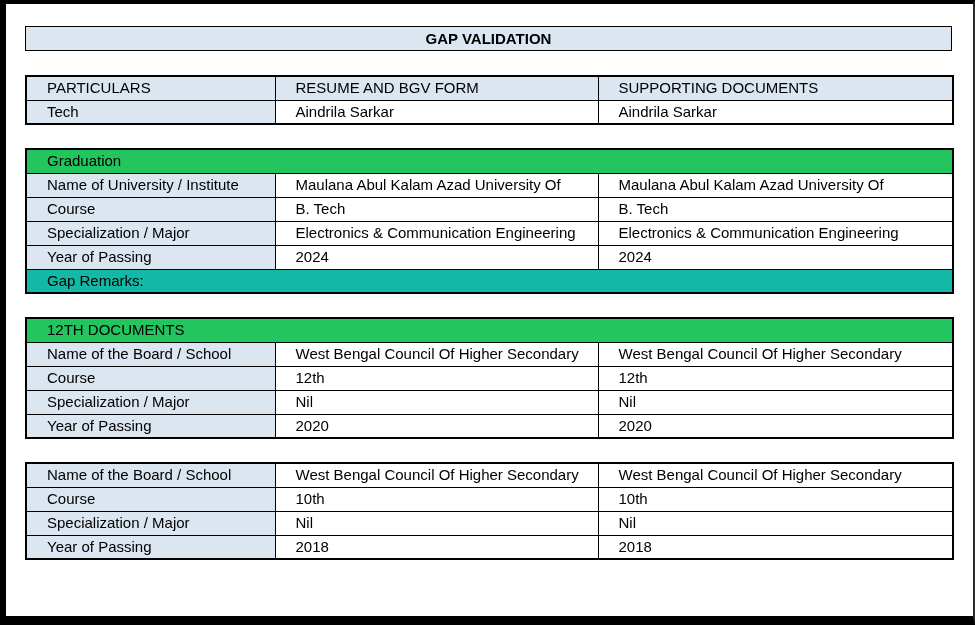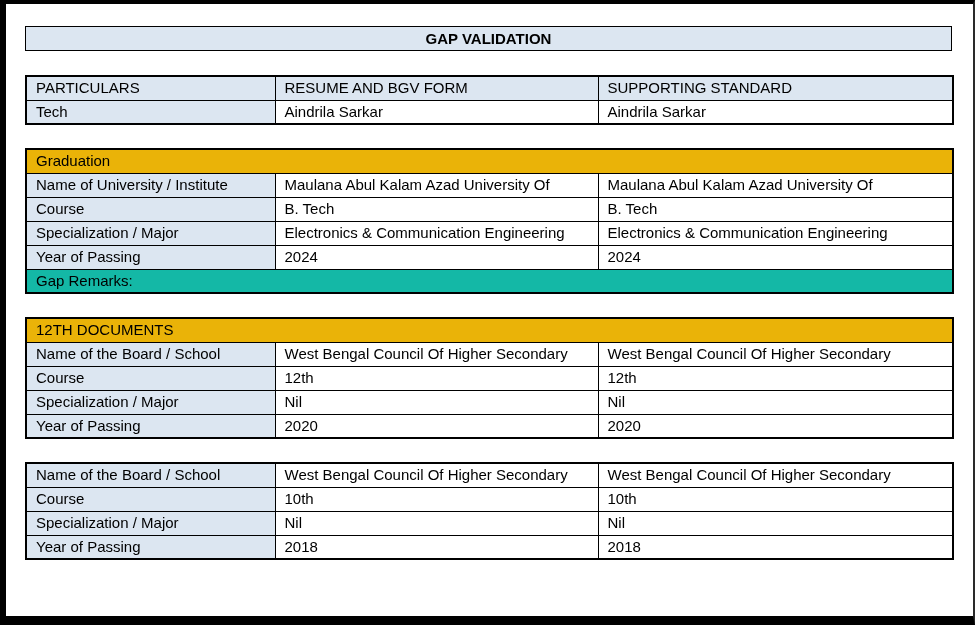--- a/index.html
+++ b/index.html
@@ -33,32 +33,32 @@
   }
   table.gv {
     width: 927px;
     border-collapse: collapse;
     table-layout: fixed;
     margin-bottom: 23px;
   }
   table.gv td, table.gv th {
     border: 1px solid #000;
     height: 24px;
-    padding: 1px 5px 2px 9px;
+    padding: 1px 5px 2px 20px;
     font-size: 15px;
     font-weight: normal;
     text-align: left;
     vertical-align: middle;
     white-space: nowrap;
     overflow: hidden;
   }
   table.gv { border: 2px solid #000; }
   .hdr { background: #dce6f1; font-weight: bold; }
   .lbl { background: #dce6f1; }
-  .section-row td { background: #eab308; font-weight: bold; }
+  .section-row td { background: #22c55e; font-weight: bold; }
   .remarks-row td { background: #14b8a6; font-weight: bold; }
   col.c1 { width: 249px; }
   col.c2 { width: 323px; }
   col.c3 { width: 355px; }
 </style>
 </head>
 <body>
 
 <div class="page">
   <div class="content">
@@ -68,21 +68,21 @@
     <table class="gv">
       <colgroup>
           <col class="c1">
           <col class="c2">
           <col class="c3">
         </colgroup>
       <tbody>
           <tr>
         <th class="hdr">PARTICULARS</th>
         <th class="hdr">RESUME AND BGV FORM</th>
-        <th class="hdr">SUPPORTING STANDARD</th>
+        <th class="hdr">SUPPORTING DOCUMENTS</th>
       </tr>
       <tr>
         <td class="lbl">Tech</td>
         <td>Aindrila Sarkar</td>
         <td>Aindrila Sarkar</td>
       </tr>
     </tbody>
       </table>
 
     <table class="gv">

